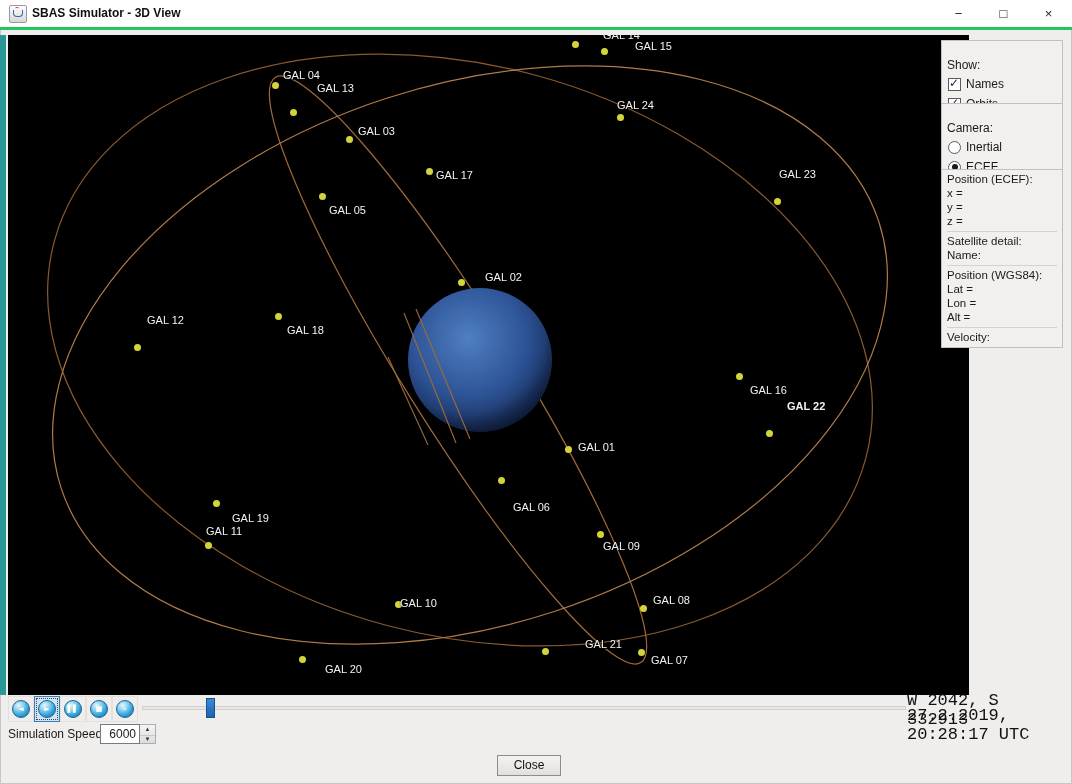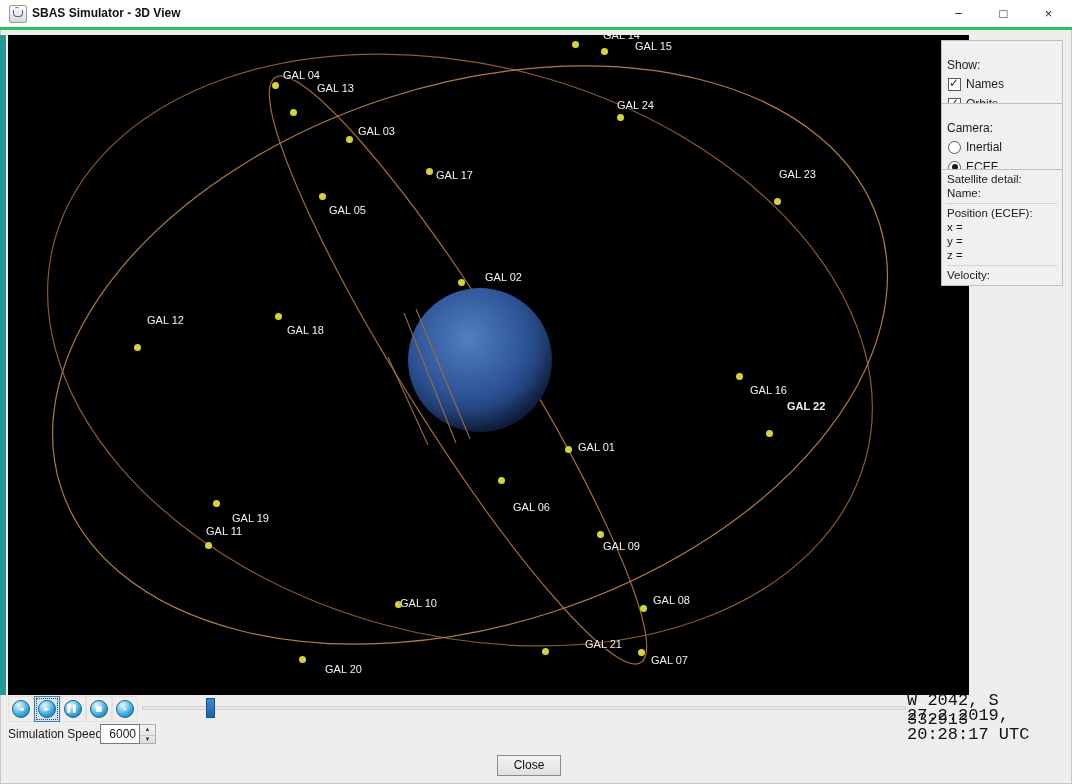--- a/index.html
+++ b/index.html
@@ -171,28 +171,34 @@
       <div class="rad"></div>
       <span>Inertial</span>
     </div>
     <div class="radio-row">
       <div class="rad on"></div>
       <span>ECEF</span>
     </div>
   </div>
 <div class="gbox" id="box-detail" style="top:169px;padding:0 5px;">
     <div class="detail-section">
-      <div class="detail-row">Satellite detail:</div>
-      <div class="detail-row">Name:</div>
-    </div>
-    <div class="detail-section">
       <div class="detail-row">Position (ECEF):</div>
       <div class="detail-row">x =</div>
       <div class="detail-row">y =</div>
       <div class="detail-row">z =</div>
+    </div>
+    <div class="detail-section">
+      <div class="detail-row">Satellite detail:</div>
+      <div class="detail-row">Name:</div>
+    </div>
+    <div class="detail-section">
+      <div class="detail-row">Position (WGS84):</div>
+      <div class="detail-row">Lat =</div>
+      <div class="detail-row">Lon =</div>
+      <div class="detail-row">Alt =</div>
     </div>
     <div class="detail-section">
       <div class="detail-row">Velocity:</div>
     </div>
   </div>
 
 <div id="media-buttons">
     <div class="media-btn" style="left: 8px;">
       <div class="orb">◄</div>
     </div>

